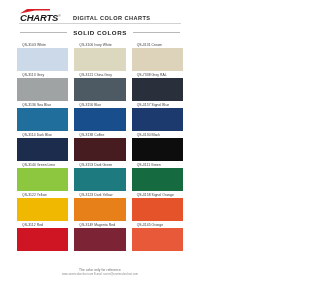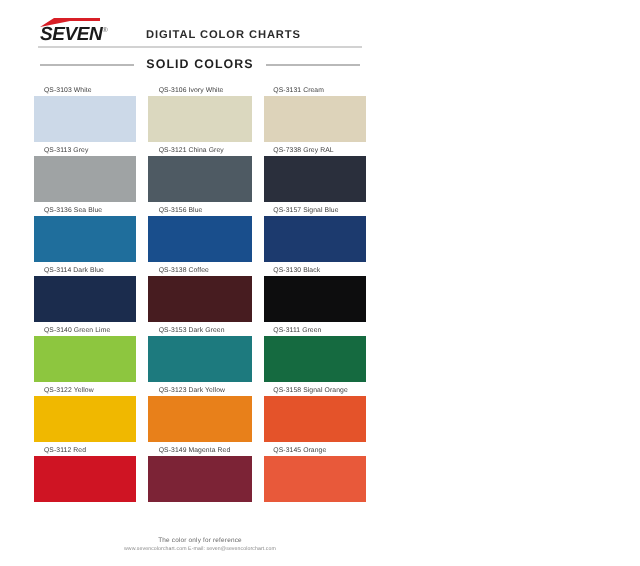--- a/index.html
+++ b/index.html
@@ -162,21 +162,21 @@
 </head>
 <body>
 
 <div class="page">
 
   <div class="header">
     <div class="logo">
       <svg class="logo-swoosh" viewBox="0 0 60 10" preserveAspectRatio="none">
         <path d="M0 9 L14 0 L60 0 L60 3 L30 3 Z" fill="#d81f26"></path>
       </svg>
-      <div class="logo-word"><span>SEVEN</span><span class="logo-tm">®</span></div>
+      <div class="logo-word"><span>CHARTS</span><span class="logo-tm">®</span></div>
     </div>
     <div class="header-title">DIGITAL COLOR CHARTS</div>
   </div>
 
   <div class="header-rule"></div>
 
   <div class="section-title-wrap">
     <div class="section-rule"></div>
     <div class="section-title">SOLID COLORS</div>
     <div class="section-rule"></div>

